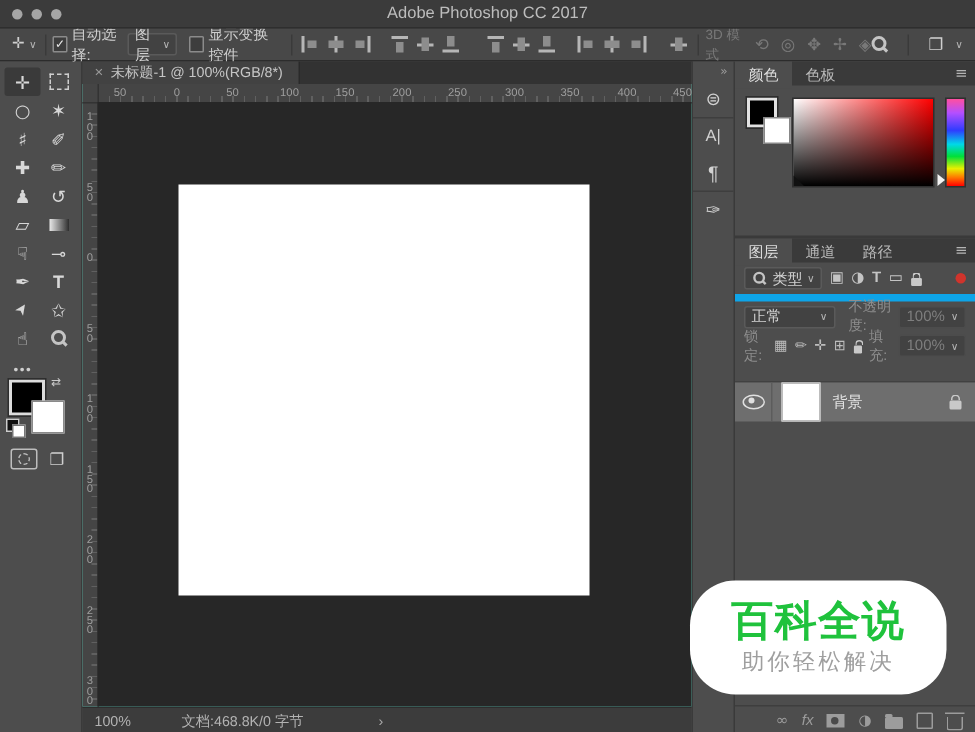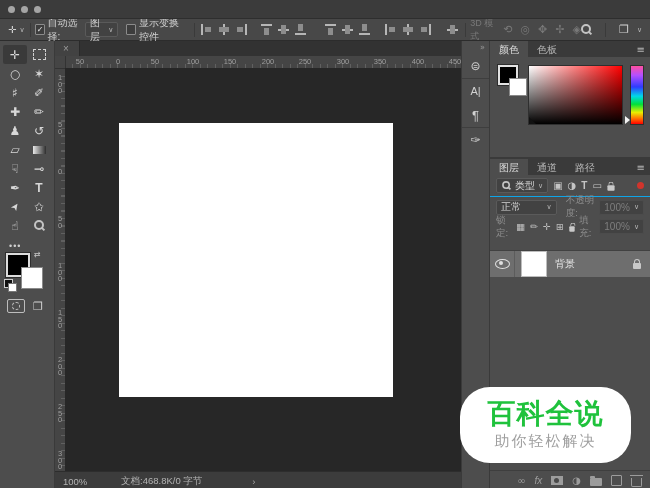--- a/index.html
+++ b/index.html
@@ -114,21 +114,21 @@
            background:linear-gradient(to bottom,rgba(0,0,0,0),#000),linear-gradient(to right,#fff,#ff0000);}
   .cp-grad .corner{position:absolute;left:0;bottom:0;width:0;height:0;border-left:7px solid #111;border-top:7px solid transparent;}
   .cp-hue{width:12px;height:58px;margin-left:7px;position:relative;border:1px solid #2f2f2f;flex:none;
           background:linear-gradient(to bottom,#ff4fa0 0%,#b44fff 16%,#2f3cff 36%,#00d8e8 52%,#00e03a 66%,#e8f000 80%,#ff7a00 90%,#ff0000 100%);}
   .cp-hue .marker{position:absolute;left:-6px;bottom:0;width:0;height:0;
                   border-left:5px solid #f2f2f2;border-top:4px solid transparent;border-bottom:4px solid transparent;}
 
   
   .layers-panel{flex:1;display:flex;flex-direction:column;min-height:0;}
   .lp-row{display:flex;align-items:center;padding:0 6px;gap:5px;font-size:9.5px;color:#bdbdbd;}
-  .lp-filter{height:21px;border-bottom:1px solid #0ea5e9;justify-content:flex-end;}
+  .lp-filter{height:21px;border-bottom:5px solid #0ea5e9;justify-content:flex-end;}
   .lp-filter .ficon{color:#c4c4c4;font-size:10px;}
   .red-dot{width:7px;height:7px;border-radius:50%;background:#d0342c;margin-left:auto;}
   .lp-blend{height:20px;}
   .lp-lock{height:19px;border-bottom:1px solid #414141;padding-bottom:14px;}
   .dimlabel{color:#8e8e8e;}
   .layer-row{height:26px;background:#6e6e6e;display:flex;align-items:center;}
   .eye-cell{width:24px;height:26px;display:flex;align-items:center;justify-content:center;border-right:1px solid #5c5c5c;}
   .eye{width:13px;height:8px;border:1px solid #e0e0e0;border-radius:50%;position:relative;display:inline-block;}
   .eye::after{content:"";position:absolute;width:4px;height:4px;border-radius:50%;background:#e0e0e0;left:3.5px;top:1px;}
   .layer-thumb{width:24px;height:24px;background:#fff;border:1px solid #bdbdbd;margin-left:6px;}
@@ -158,20 +158,21 @@
 <body>
 
 <div class="app">
 
   <div class="titlebar">
     <div class="lights">
       <span class="light"></span>
       <span class="light"></span>
       <span class="light"></span>
     </div>
+    <div class="title-text">Adobe Photoshop CC 2017</div>
   </div>
 
   <div class="optionsbar">
     <div class="ob-group" style="margin-left:8px">
       <span class="glyph">✛</span>
       <span class="chev">∨</span>
     </div>
     <span class="ob-sep"></span>
     <div class="ob-group">
       <span class="checkbox">✓</span>
@@ -266,20 +267,21 @@
       <div class="tb-buttons">
         <span class="qmask"></span>
         <span class="scrmode glyph">❐</span>
       </div>
     </div>
 
     <div class="doc-area">
       <div class="tabbar">
         <div class="doc-tab">
           <span class="close">×</span>
+          <span>未标题-1 @ 100%(RGB/8*)</span>
         </div>
       </div>
       <div class="canvas-wrap">
         <div class="h-ruler">
           <span class="h-num" style="left:15px">50</span>
           <span class="h-num" style="left:53px">0</span>
           <span class="h-num" style="left:90px">50</span>
           <span class="h-num" style="left:128px">100</span>
           <span class="h-num" style="left:165px">150</span>
           <span class="h-num" style="left:203px">200</span>

